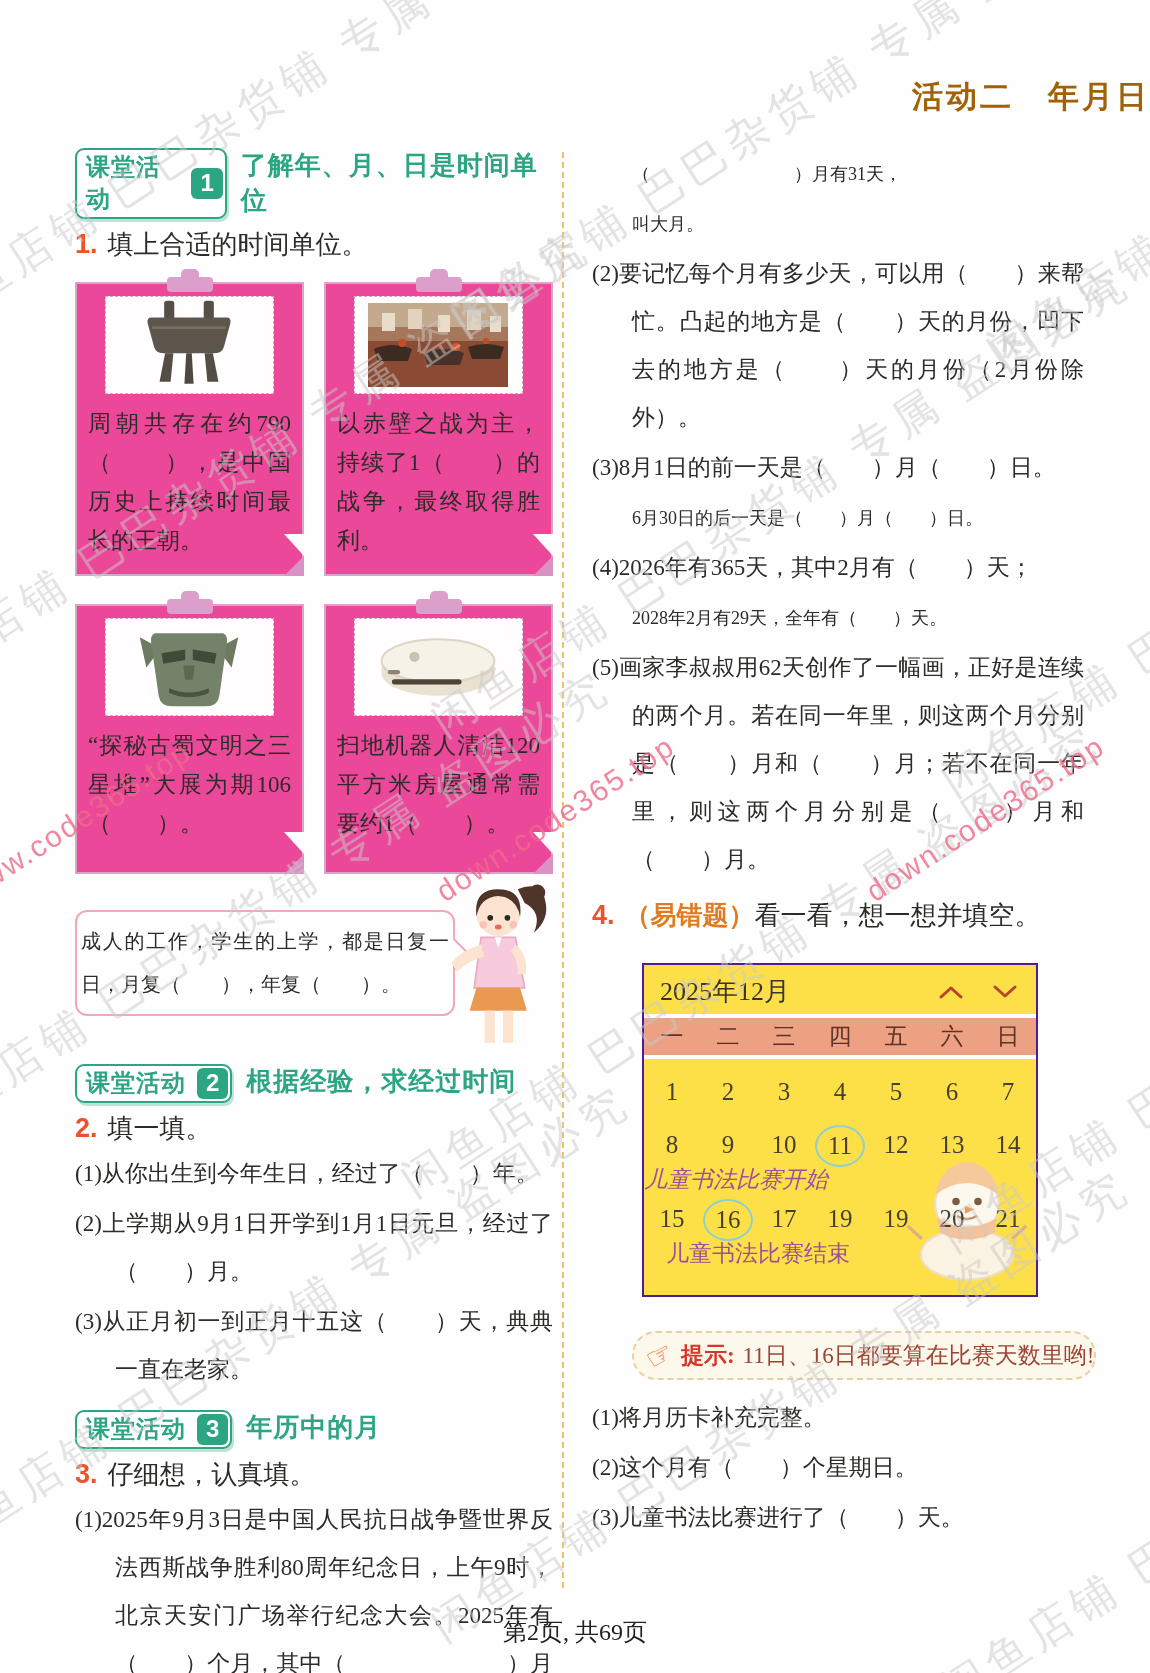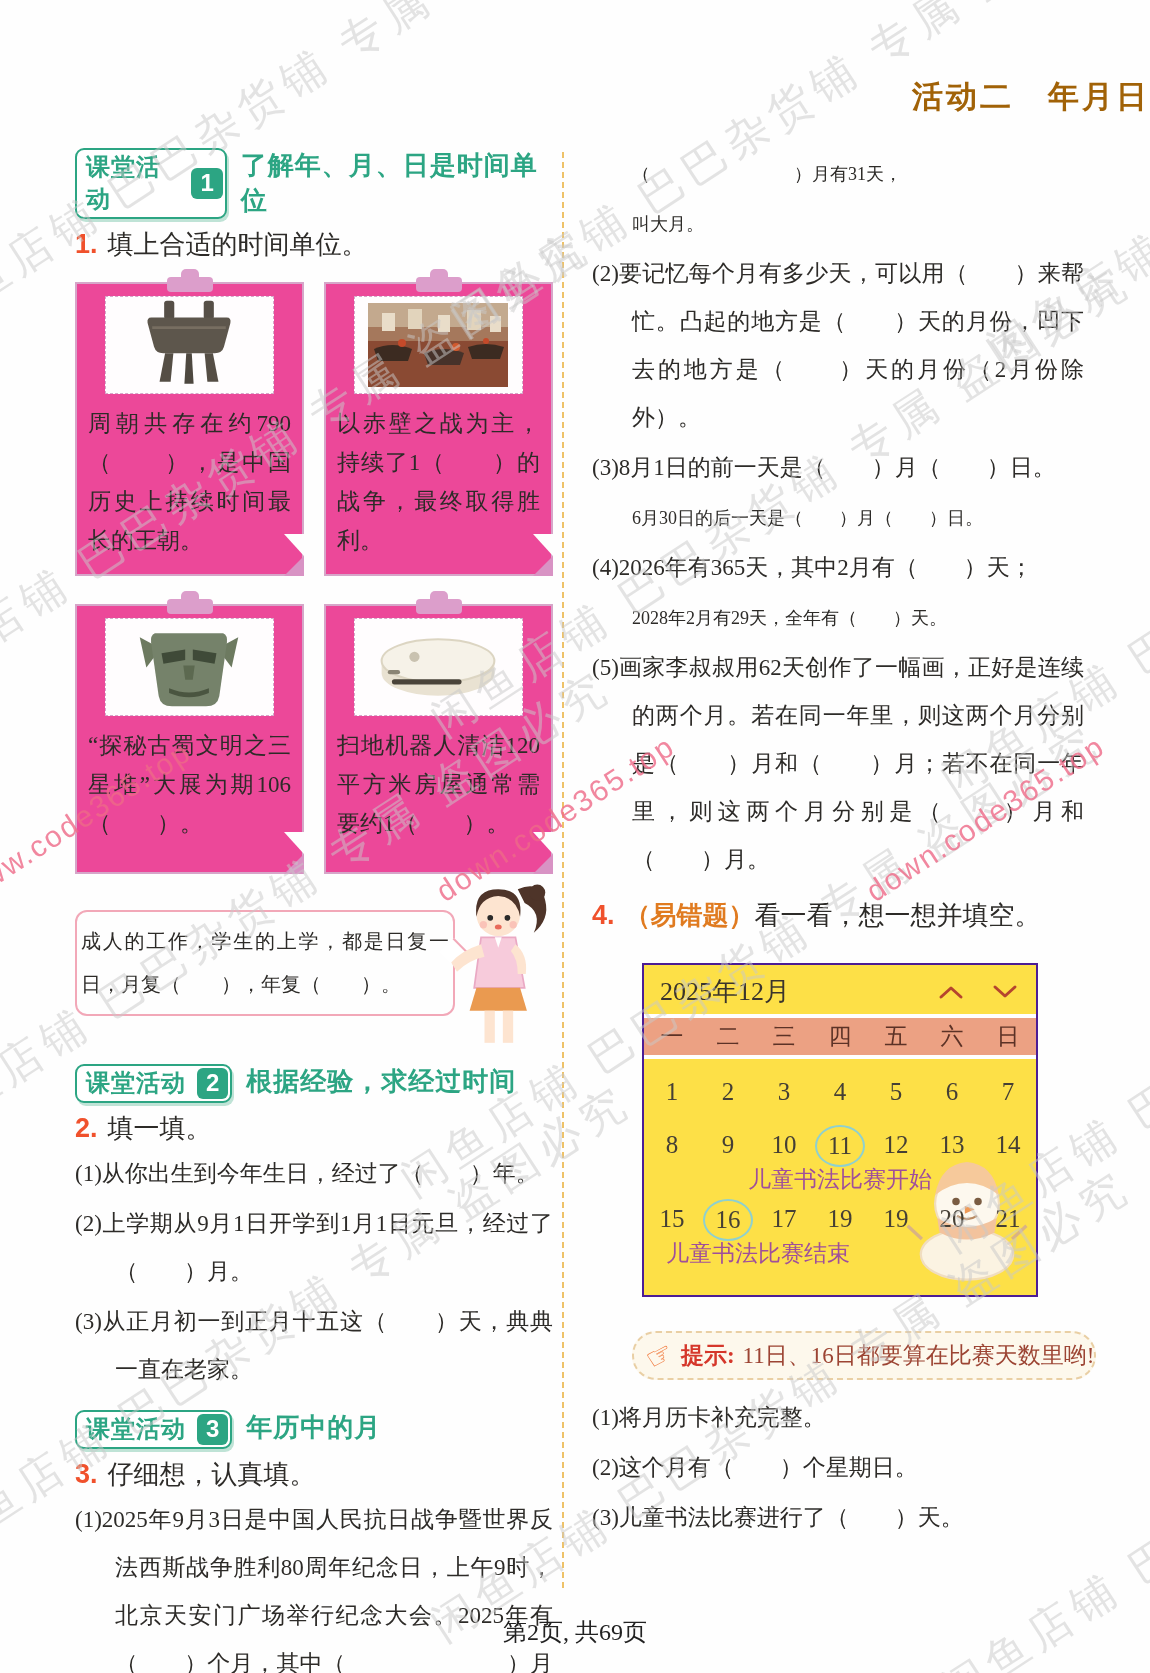--- a/index.html
+++ b/index.html
@@ -84,21 +84,21 @@
   .cal-arrows{display:flex;gap:28px;margin-right:2px;}
   .cal-band{display:grid;grid-template-columns:repeat(7,1fr);background:#eca183;
     border-top:4px solid #fff;border-bottom:4px solid #fff;padding:3px 0;
     font-size:23px;color:#5c3226;text-align:center;}
   .cal-row{display:grid;grid-template-columns:repeat(7,1fr);text-align:center;
     font-size:25px;color:#453f35;margin-top:13px;position:relative;z-index:2;}
   .cal-cell{height:40px;line-height:40px;}
   .circled{display:inline-block;width:46px;height:38px;line-height:38px;
     border:2px solid #8fd0cf;border-radius:50%;}
   .cal-caption{color:#9f4f9b;font-size:23px;line-height:30px;position:relative;z-index:2;}
-  .cap1{padding-left:104px;}
+  .cap1{font-style:italic;}
   .cap2{padding-left:22px;}
   .snowman{position:absolute;right:8px;bottom:12px;width:122px;height:132px;z-index:1;}
 
   
   .hint{display:flex;align-items:center;gap:8px;margin:34px 0 14px 40px;width:436px;
     border:2px dashed #e9cfa4;border-radius:24px;background:#fdf8ec;
     padding:5px 12px;font-size:23px;}
   .hint-icon{font-family:"DejaVu Sans",sans-serif;color:#f07030;font-size:30px;
     display:inline-block;transform:rotate(-28deg);}
   .hint-label{color:#d5372b;font-weight:bold;white-space:nowrap;}

